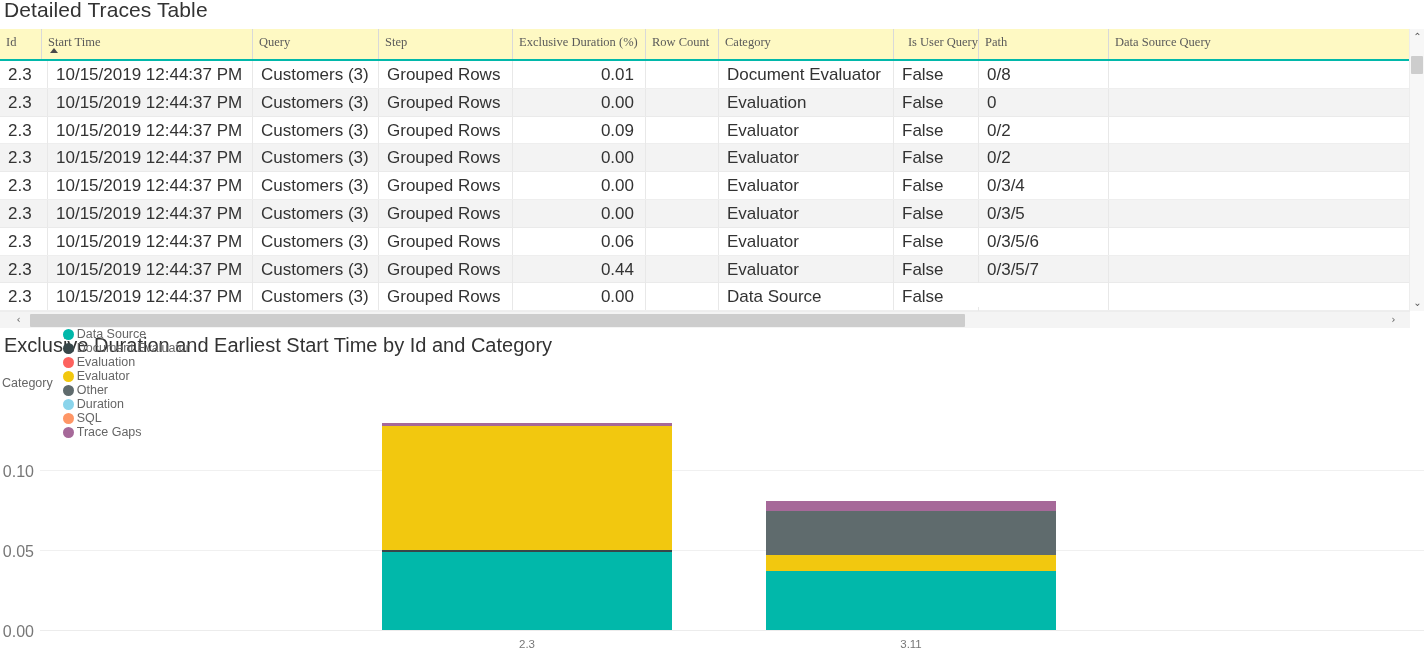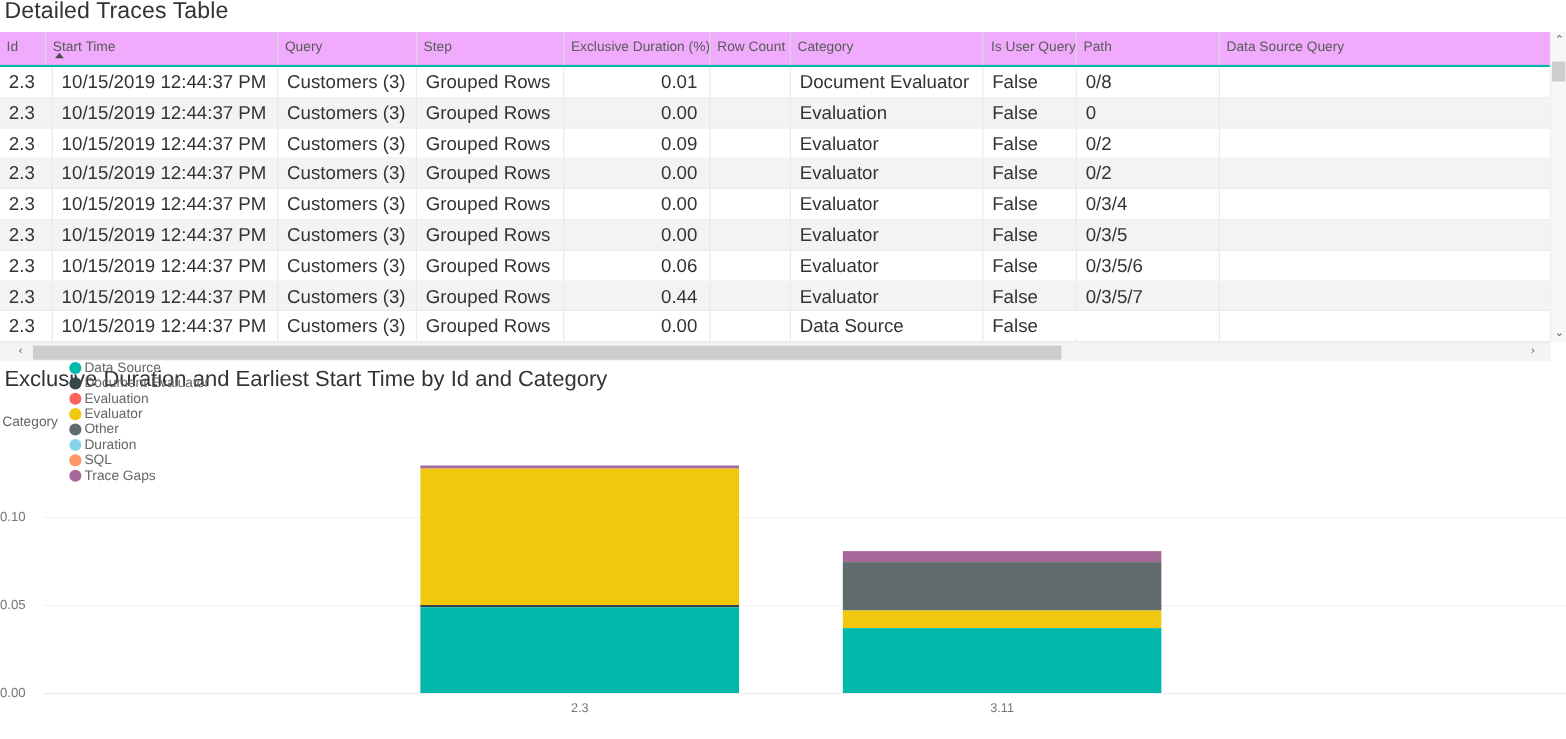--- a/index.html
+++ b/index.html
@@ -38,21 +38,22 @@
     left: 0; top: 29px;
     width: 1410px;
     height: 282px;
     overflow: hidden;
   }
 
   .grid-header {
     position: relative;
     height: 30px;
     border-bottom: 2px solid #01b8aa;
-    background: #f0abfc;
+    background: #fef9c3;
+    font-family: Liberation Serif, serif;
   }
   .hcell {
     position: absolute;
     top: 0;
     height: 30px;
     font-size: 12.5px;
     color: #5a5a5a;
     padding-left: 6px;
     box-sizing: border-box;
     border-left: 1px solid #d9d9d9;
@@ -207,22 +208,22 @@
   .plot {
     position: absolute;
     left: 0; top: 68px;
     width: 1424px;
     height: 272px;
   }
   .ytick {
     position: absolute;
     left: 0;
     width: 34px;
-    text-align: left;
-    font-size: 12px;
+    text-align: right;
+    font-size: 16px;
     color: #777777;
     transform: translateY(-7px);
   }
   .gridline {
     position: absolute;
     left: 40px;
     right: 0;
     height: 1px;
     background: #f0f0f0;
   }

